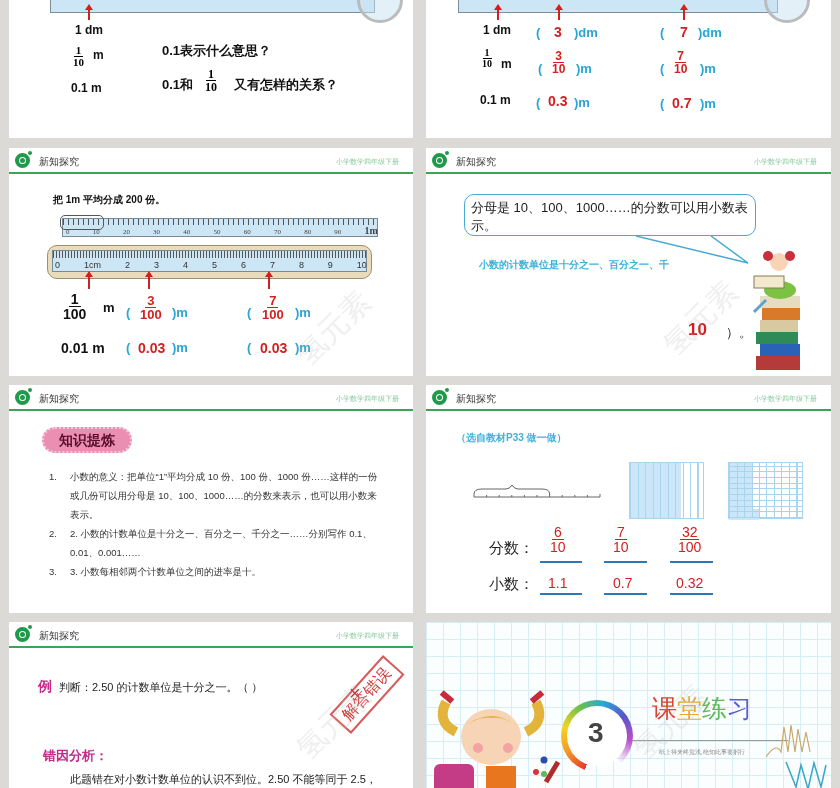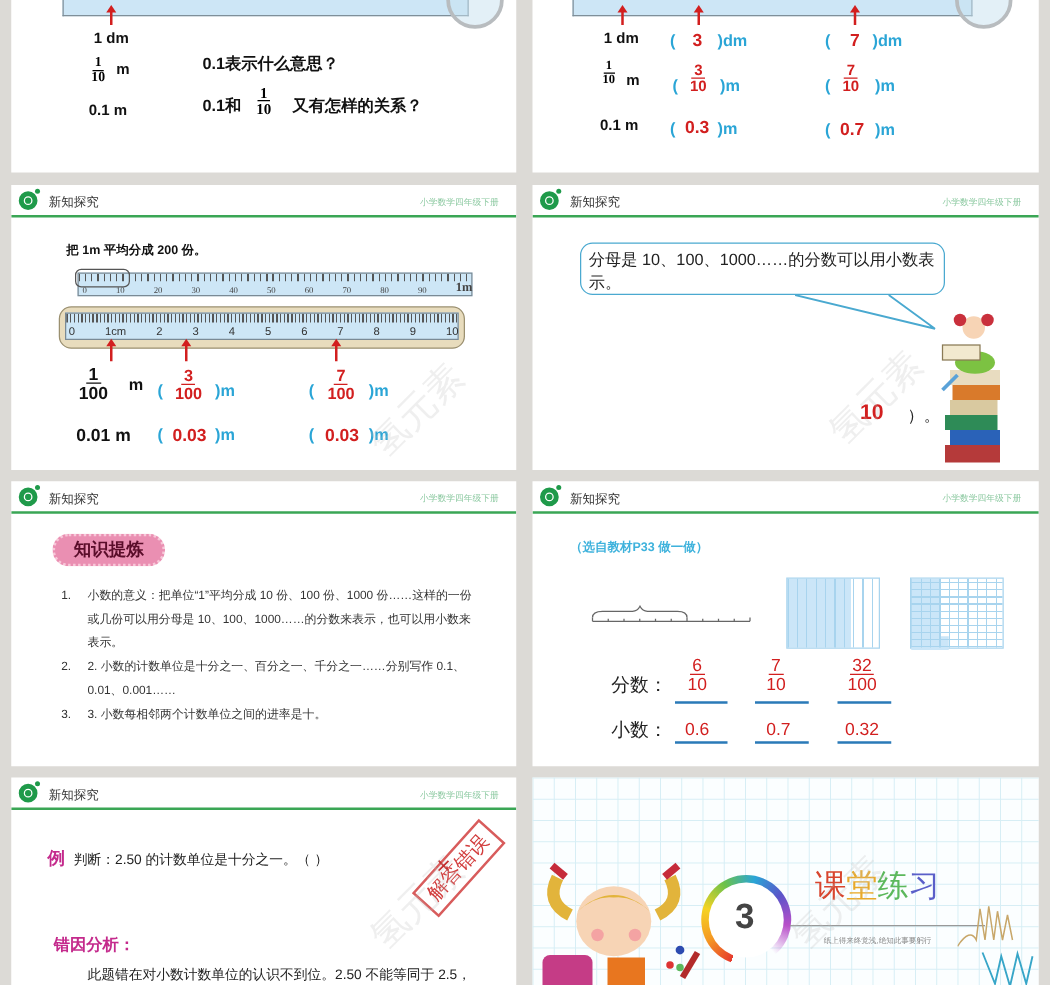--- a/index.html
+++ b/index.html
@@ -207,20 +207,21 @@
     <div class="hdr">
       <div class="logo"></div>
       <div class="logo-dot"></div>
       <div class="sec">新知探究</div>
       <div class="book">小学数学四年级下册</div>
     </div>
     <div class="bubble">分母是 10、100、1000……的分数可以用小数表示。</div>
     <svg class="tail" viewBox="0 0 120 30">
       <polyline points="0,0 112,27 75,0" fill="#fff" stroke="#4aa9d0" stroke-width="1.5"></polyline>
     </svg>
+    <div class="t" style="left:53px; top:110px; font-size:10px; color:#3eb2dc; font-weight:bold;">小数的计数单位是十分之一、百分之一、千</div>
     <div class="t rd" style="left:262px; top:172px; font-size:17px;">10</div>
     <div class="t" style="left:300px; top:176px; font-size:13px; color:#222;">）。</div>
     <svg style="position:absolute; left:320px; top:98px;" width="65" height="128" viewBox="0 0 65 128">
       <rect x="10" y="110" width="44" height="14" fill="#b53a3a"></rect>
       <rect x="14" y="98" width="40" height="12" fill="#2a62b8"></rect>
       <rect x="10" y="86" width="42" height="12" fill="#2e8b57"></rect>
       <rect x="14" y="74" width="38" height="12" fill="#d9c9a0"></rect>
       <rect x="16" y="62" width="38" height="12" fill="#d97a2b"></rect>
       <rect x="14" y="50" width="40" height="12" fill="#e8dcc0"></rect>
       <ellipse cx="34" cy="44" rx="16" ry="9" fill="#7cc242"></ellipse>
@@ -303,21 +304,21 @@
       <span class="d">10</span>
     </div>
     <div class="frac" style="left:250px; top:140px; color:#d21f1f; font-size:14px;">
       <span class="n">32</span>
       <span class="d">100</span>
     </div>
     <div class="ans-line" style="left:114px; top:176px; width:42px;"></div>
     <div class="ans-line" style="left:178px; top:176px; width:43px;"></div>
     <div class="ans-line" style="left:244px; top:176px; width:43px;"></div>
 
-    <div class="t" style="left:122px; top:190px; color:#d21f1f; font-size:14px;">0.6</div>
+    <div class="t" style="left:122px; top:190px; color:#d21f1f; font-size:14px;">1.1</div>
     <div class="t" style="left:187px; top:190px; color:#d21f1f; font-size:14px;">0.7</div>
     <div class="t" style="left:250px; top:190px; color:#d21f1f; font-size:14px;">0.32</div>
     <div class="ans-line" style="left:114px; top:208px; width:42px;"></div>
     <div class="ans-line" style="left:178px; top:208px; width:43px;"></div>
     <div class="ans-line" style="left:244px; top:208px; width:43px;"></div>
   </div>
 
   <div class="slide s7">
     <div class="hdr">
       <div class="logo"></div>

